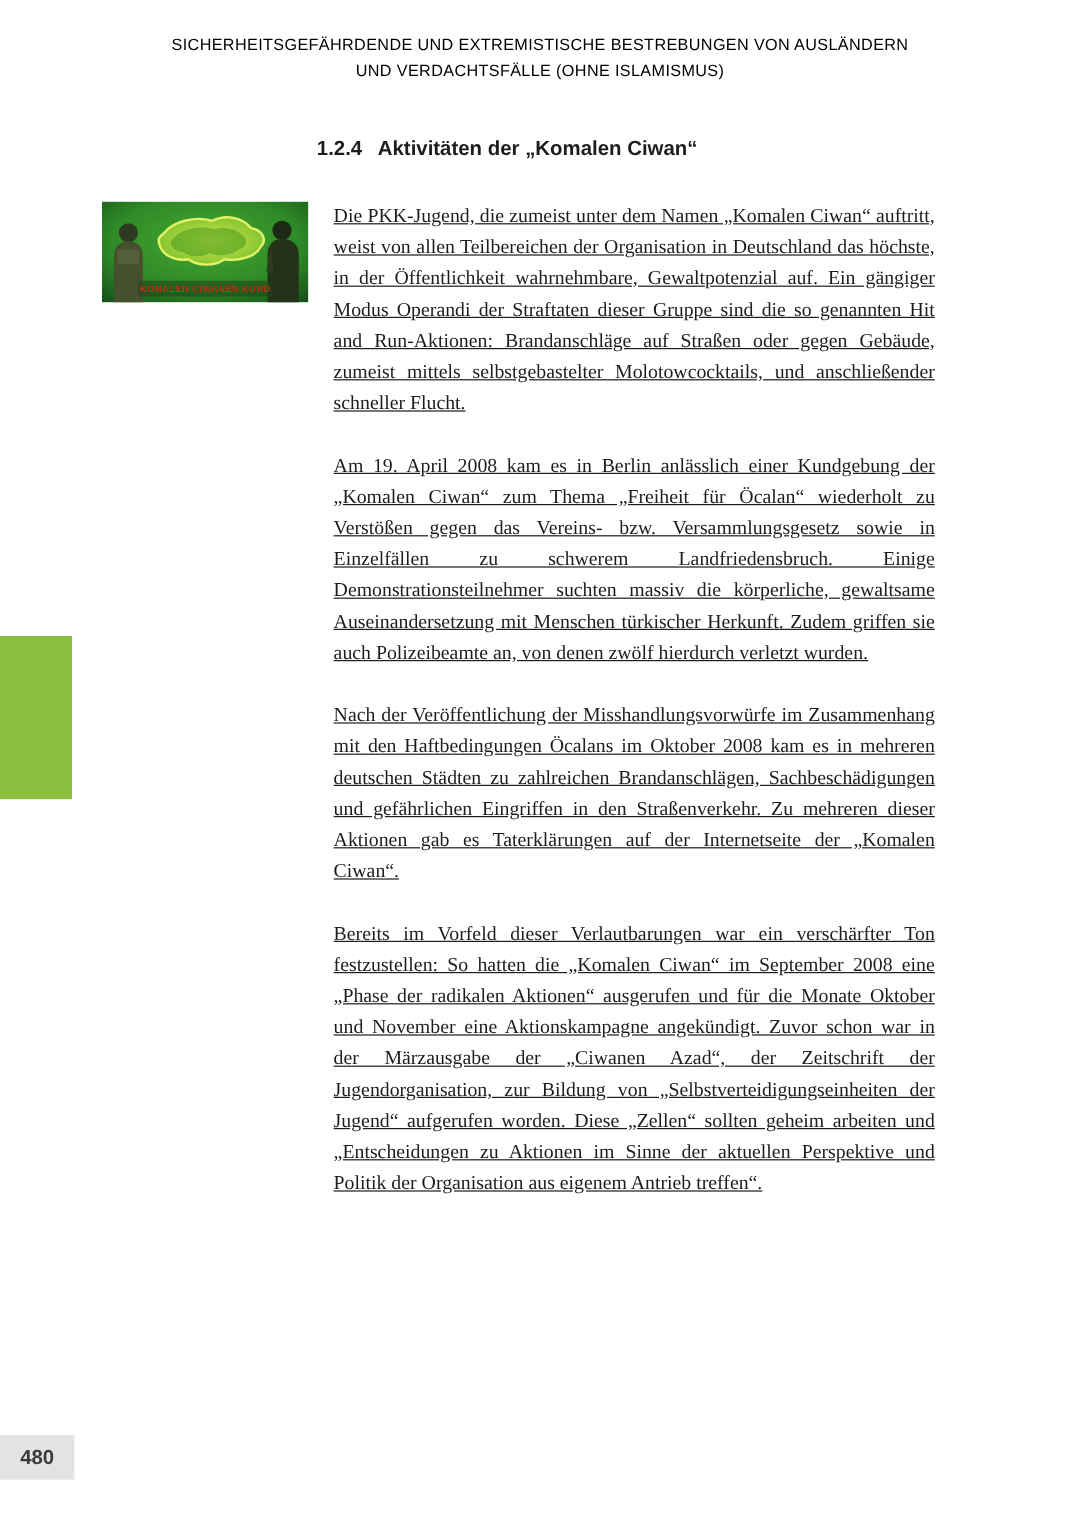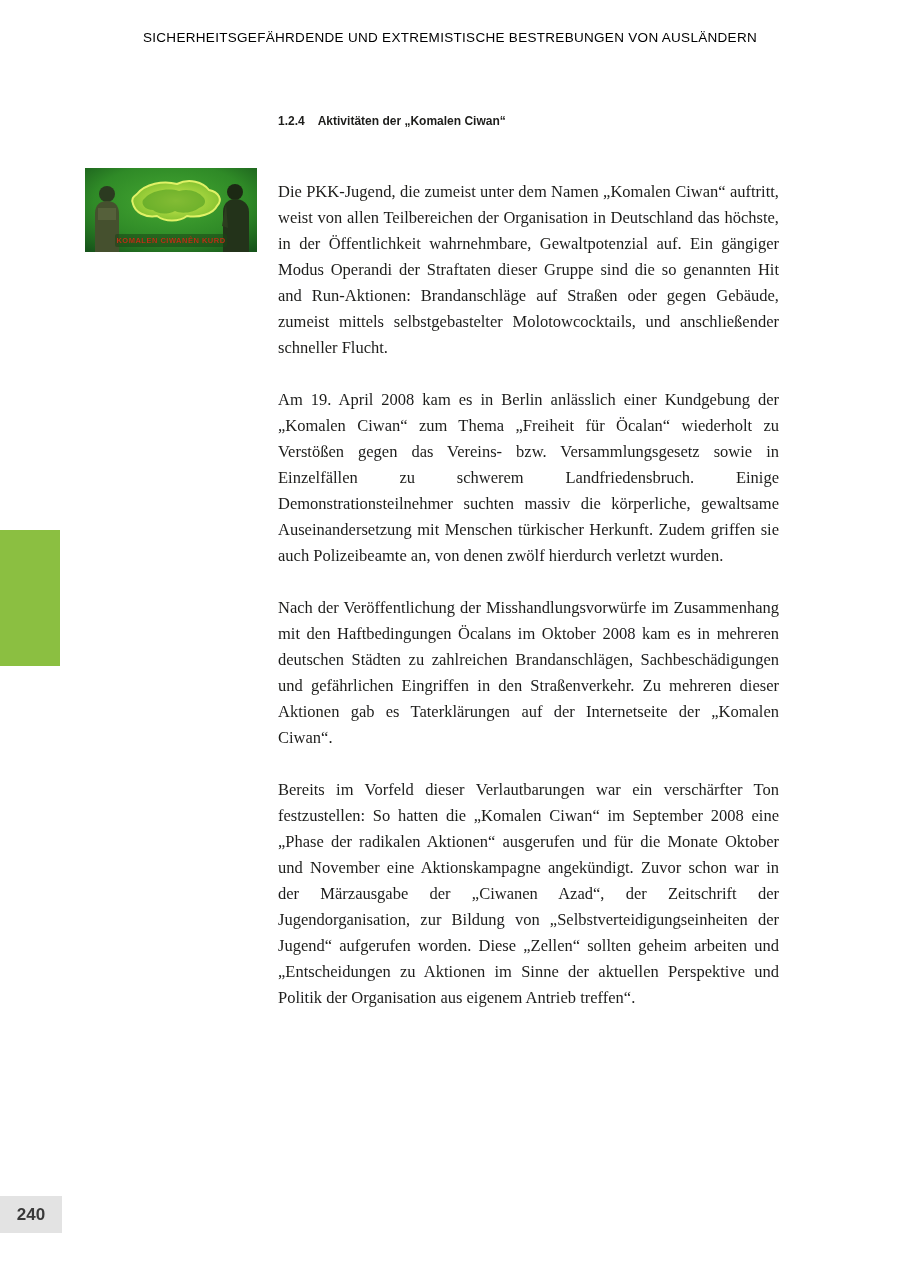--- a/index.html
+++ b/index.html
@@ -20,23 +20,23 @@
     width: 780px;
     text-align: center;
     font-size: 13.5px;
     line-height: 21px;
     letter-spacing: 0.3px;
     color: #000000;
   }
 
   .section-heading {
     position: absolute;
-    left: 278px;
+    left: 264px;
     top: 114px;
-    font-size: 12px;
+    font-size: 17px;
     font-weight: bold;
     color: #1d1d1b;
     white-space: nowrap;
   }
   .section-heading .sec-num { margin-right: 13px; }
 
   .banner {
     position: absolute;
     left: 85px;
     top: 168px;
@@ -50,21 +50,21 @@
     left: 278px;
     top: 163px;
     width: 501px;
     font-family: "Liberation Serif", "DejaVu Serif", serif;
     font-size: 16.5px;
     line-height: 26px;
     text-align: justify;
     hyphens: auto;
     color: #1d1d1b;
   }
-  .body-column p { margin: 16px 0 26px 0; }
+  .body-column p { margin: 4px 0 26px 0; text-decoration: underline; }
   .body-column p:last-child { margin-bottom: 0; }
 
   .side-tab {
     position: absolute;
     left: 0;
     top: 530px;
     width: 60px;
     height: 136px;
     background: #8bbf41;
   }
@@ -82,20 +82,21 @@
     font-size: 17px;
     font-weight: bold;
     color: #3a3a3a;
   }
 </style>
 </head>
 <body>
 
 <div class="running-header">
   <div>SICHERHEITSGEFÄHRDENDE UND EXTREMISTISCHE BESTREBUNGEN VON AUSLÄNDERN</div>
+  <div>UND VERDACHTSFÄLLE (OHNE ISLAMISMUS)</div>
 </div>
 
 <div class="section-heading">
   <span class="sec-num">1.2.4</span><span>Aktivitäten der „Komalen Ciwan“</span>
 </div>
 
 <svg class="banner" viewBox="0 0 172 84" xmlns="http://www.w3.org/2000/svg" role="img">
   <defs>
     <radialGradient id="bgGrad" cx="50%" cy="40%" r="75%">
       <stop offset="0%" stop-color="#45a832"></stop>
@@ -131,14 +132,14 @@
 <div class="body-column">
   <p>Die PKK-Jugend, die zumeist unter dem Namen „Komalen Ciwan“ auftritt, weist von allen Teilbereichen der Organisation in Deutschland das höchste, in der Öffentlichkeit wahrnehmbare, Gewaltpotenzial auf. Ein gängiger Modus Operandi der Straftaten dieser Gruppe sind die so genannten Hit and Run-Aktionen: Brandanschläge auf Straßen oder gegen Gebäude, zumeist mittels selbstgebastelter Molotowcocktails, und anschließender schneller Flucht.</p>
   <p>Am 19. April 2008 kam es in Berlin anlässlich einer Kundgebung der „Komalen Ciwan“ zum Thema „Freiheit für Öcalan“ wiederholt zu Verstößen gegen das Vereins- bzw. Versammlungsgesetz sowie in Einzelfällen zu schwerem Landfriedensbruch. Einige Demonstrationsteilnehmer suchten massiv die körperliche, gewaltsame Auseinandersetzung mit Menschen türkischer Herkunft. Zudem griffen sie auch Polizeibeamte an, von denen zwölf hierdurch verletzt wurden.</p>
   <p>Nach der Veröffentlichung der Misshandlungsvorwürfe im Zusammenhang mit den Haftbedingungen Öcalans im Oktober 2008 kam es in mehreren deutschen Städten zu zahlreichen Brandanschlägen, Sachbeschädigungen und gefährlichen Eingriffen in den Straßenverkehr. Zu mehreren dieser Aktionen gab es Taterklärungen auf der Internetseite der „Komalen Ciwan“.</p>
   <p>Bereits im Vorfeld dieser Verlautbarungen war ein verschärfter Ton festzustellen: So hatten die „Komalen Ciwan“ im September 2008 eine „Phase der radikalen Aktionen“ ausgerufen und für die Monate Oktober und November eine Aktionskampagne angekündigt. Zuvor schon war in der Märzausgabe der „Ciwanen Azad“, der Zeitschrift der Jugendorganisation, zur Bildung von „Selbstverteidigungseinheiten der Jugend“ aufgerufen worden. Diese „Zellen“ sollten geheim arbeiten und „Entscheidungen zu Aktionen im Sinne der aktuellen Perspektive und Politik der Organisation aus eigenem Antrieb treffen“.</p>
 </div>
 
 <div class="side-tab"></div>
 
 <div class="page-number-box">
-  <span>240</span>
+  <span>480</span>
 </div>
 
 </body></html>

